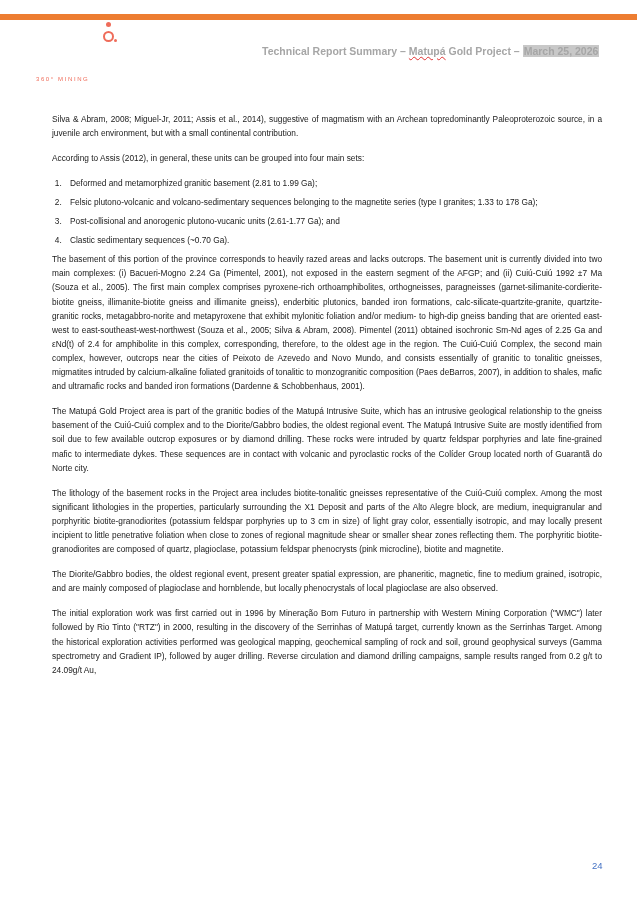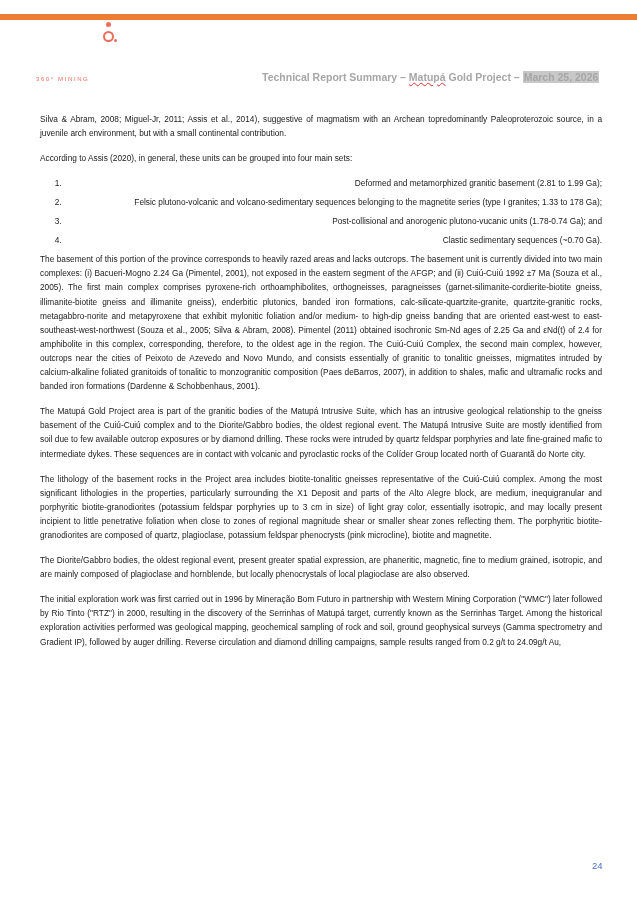--- a/index.html
+++ b/index.html
@@ -4,50 +4,50 @@
   <style>
     html, body { margin: 0; padding: 0; background: #ffffff; }
     body { width: 637px; height: 900px; position: relative; overflow: hidden; font-family: "Liberation Sans", sans-serif; }
     .top-bar { position: absolute; left: 0; top: 14px; width: 637px; height: 6px; background: #ed7d31; }
     .logo { position: absolute; left: 34px; top: 22px; width: 130px; height: 60px; }
     .logo-word { position: absolute; left: 0; top: 12px; font-family: "Liberation Sans", sans-serif; font-size: 38px; color: #1f2d5c; letter-spacing: -1px; line-height: 38px; font-weight: normal; }
     .logo-tag { position: absolute; left: 2px; top: 54px; font-size: 6px; letter-spacing: 1.6px; color: #ef6c5a; line-height: 7px; }
     .logo-dot { position: absolute; left: 72px; top: 0px; width: 5px; height: 5px; background: #ef6c5a; border-radius: 50%; }
     .logo-ring { position: absolute; left: 69px; top: 9px; width: 7px; height: 7px; border: 2px solid #ef6c5a; border-radius: 50%; }
     .logo-dot2 { position: absolute; left: 80px; top: 17px; width: 3px; height: 3px; background: #ef6c5a; border-radius: 50%; }
-    .header-title { position: absolute; left: 262px; top: 45px; font-size: 10.5px; font-weight: bold; color: #a6a6a6; white-space: nowrap; font-family: "Liberation Sans", sans-serif; margin-top: 26px; }
+    .header-title { position: absolute; left: 262px; top: 45px; font-size: 10.5px; font-weight: bold; color: #a6a6a6; white-space: nowrap; font-family: "Liberation Sans", sans-serif; }
     .header-title .squiggle { text-decoration: underline wavy #e03030; text-decoration-thickness: 1px; }
     .header-title .date { background: #c8c8c8; color: #a6a6a6; padding: 0 1px; }
     .content { position: absolute; left: 36px; top: 112px; width: 566px; font-family: "Liberation Sans", sans-serif; font-size: 8.3px; line-height: 14.1px; color: #1a1a1a; }
-    .content p { margin: 0 0 11px 4px; text-align: justify; }
+    .content p { margin: 0 0 11px 16px; text-align: justify; }
     .content ol { margin: 0 0 4px 0; padding: 0 0 0 28px; }
-    .content ol li { margin: 0 0 5px 0; padding-left: 6px; line-height: 14px; text-align: right; }
+    .content ol li { margin: 0 0 5px 0; padding-left: 6px; line-height: 14px; }
     .page-number { position: absolute; left: 592px; top: 860px; font-size: 9.5px; color: #4472c4; }
   </style>
 </head>
 <body>
 
 <div class="top-bar"></div>
 
 <div class="logo">
   <span class="logo-dot"></span>
   <span class="logo-ring"></span>
   <span class="logo-dot2"></span>
   <div class="logo-tag">360° MINING</div>
 </div>
 
 <div class="header-title"><span>Technical Report Summary – </span><span class="squiggle">Matupá</span><span> Gold Project – </span><span class="date">March 25, 2026</span></div>
 
 <div class="content">
   <p>Silva &amp; Abram, 2008; Miguel-Jr, 2011; Assis et al., 2014), suggestive of magmatism with an Archean topredominantly Paleoproterozoic source, in a juvenile arch environment, but with a small continental contribution.</p>
-  <p>According to Assis (2020), in general, these units can be grouped into four main sets:</p>
+  <p>According to Assis (2012), in general, these units can be grouped into four main sets:</p>
   <ol>
     <li>Deformed and metamorphized granitic basement (2.81 to 1.99 Ga);</li>
     <li>Felsic plutono-volcanic and volcano-sedimentary sequences belonging to the magnetite series (type I granites; 1.33 to 178 Ga);</li>
-    <li>Post-collisional and anorogenic plutono-vucanic units (1.78-0.74 Ga); and</li>
+    <li>Post-collisional and anorogenic plutono-vucanic units (2.61-1.77 Ga); and</li>
     <li>Clastic sedimentary sequences (~0.70 Ga).</li>
   </ol>
   <p style="margin-bottom:11px;">The basement of this portion of the province corresponds to heavily razed areas and lacks outcrops. The basement unit is currently divided into two main complexes: (i) Bacueri-Mogno 2.24 Ga (Pimentel, 2001), not exposed in the eastern segment of the AFGP; and (ii) Cuiú-Cuiú 1992 ±7 Ma (Souza et al., 2005). The first main complex comprises pyroxene-rich orthoamphibolites, orthogneisses, paragneisses (garnet-silimanite-cordierite-biotite gneiss, illimanite-biotite gneiss and illimanite gneiss), enderbitic plutonics, banded iron formations, calc-silicate-quartzite-granite, quartzite-granitic rocks, metagabbro-norite and metapyroxene that exhibit mylonitic foliation and/or medium- to high-dip gneiss banding that are oriented east-west to east-southeast-west-northwest (Souza et al., 2005; Silva &amp; Abram, 2008). Pimentel (2011) obtained isochronic Sm-Nd ages of 2.25 Ga and εNd(t) of 2.4 for amphibolite in this complex, corresponding, therefore, to the oldest age in the region. The Cuiú-Cuiú Complex, the second main complex, however, outcrops near the cities of Peixoto de Azevedo and Novo Mundo, and consists essentially of granitic to tonalitic gneisses, migmatites intruded by calcium-alkaline foliated granitoids of tonalitic to monzogranitic composition (Paes deBarros, 2007), in addition to shales, mafic and ultramafic rocks and banded iron formations (Dardenne &amp; Schobbenhaus, 2001).</p>
   <p>The Matupá Gold Project area is part of the granitic bodies of the Matupá Intrusive Suite, which has an intrusive geological relationship to the gneiss basement of the Cuiú-Cuiú complex and to the Diorite/Gabbro bodies, the oldest regional event. The Matupá Intrusive Suite are mostly identified from soil due to few available outcrop exposures or by diamond drilling. These rocks were intruded by quartz feldspar porphyries and late fine-grained mafic to intermediate dykes. These sequences are in contact with volcanic and pyroclastic rocks of the Colíder Group located north of Guarantã do Norte city.</p>
   <p>The lithology of the basement rocks in the Project area includes biotite-tonalitic gneisses representative of the Cuiú-Cuiú complex. Among the most significant lithologies in the properties, particularly surrounding the X1 Deposit and parts of the Alto Alegre block, are medium, inequigranular and porphyritic biotite-granodiorites (potassium feldspar porphyries up to 3 cm in size) of light gray color, essentially isotropic, and may locally present incipient to little penetrative foliation when close to zones of regional magnitude shear or smaller shear zones reflecting them. The porphyritic biotite-granodiorites are composed of quartz, plagioclase, potassium feldspar phenocrysts (pink microcline), biotite and magnetite.</p>
   <p>The Diorite/Gabbro bodies, the oldest regional event, present greater spatial expression, are phaneritic, magnetic, fine to medium grained, isotropic, and are mainly composed of plagioclase and hornblende, but locally phenocrystals of local plagioclase are also observed.</p>
   <p>The initial exploration work was first carried out in 1996 by Mineração Bom Futuro in partnership with Western Mining Corporation ("WMC") later followed by Rio Tinto ("RTZ") in 2000, resulting in the discovery of the Serrinhas of Matupá target, currently known as the Serrinhas Target. Among the historical exploration activities performed was geological mapping, geochemical sampling of rock and soil, ground geophysical surveys (Gamma spectrometry and Gradient IP), followed by auger drilling. Reverse circulation and diamond drilling campaigns, sample results ranged from 0.2 g/t to 24.09g/t Au,</p>
 </div>
 
 <div class="page-number">24</div>

